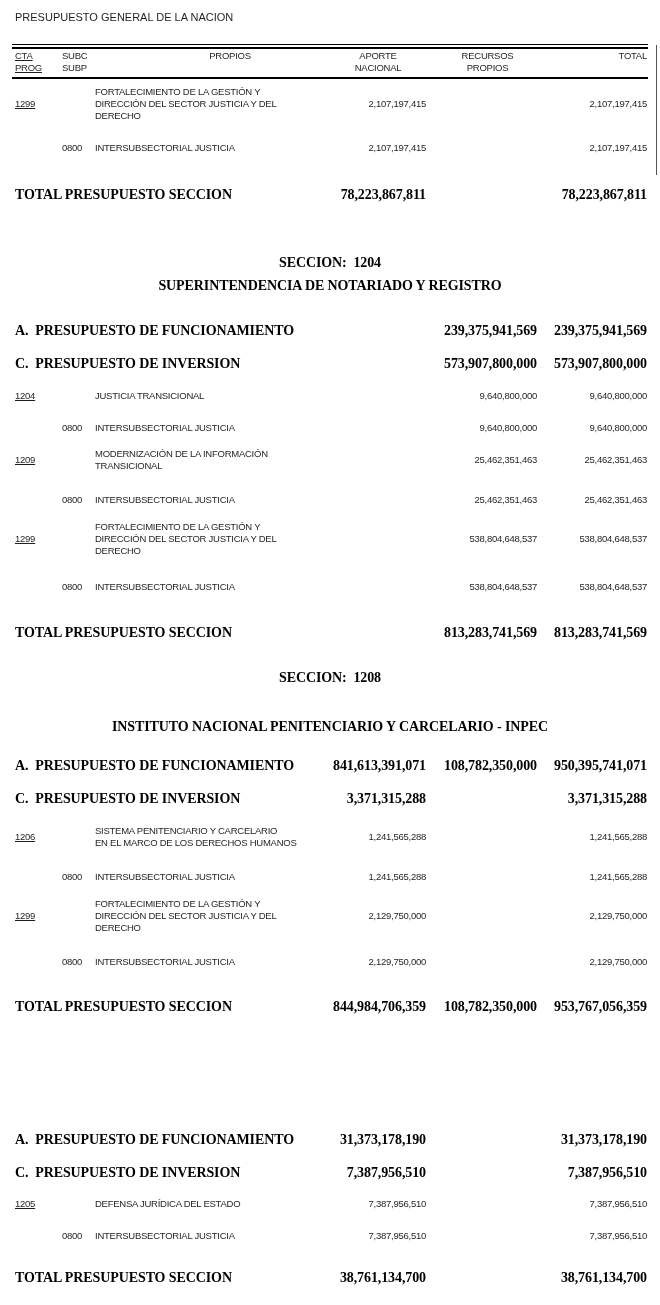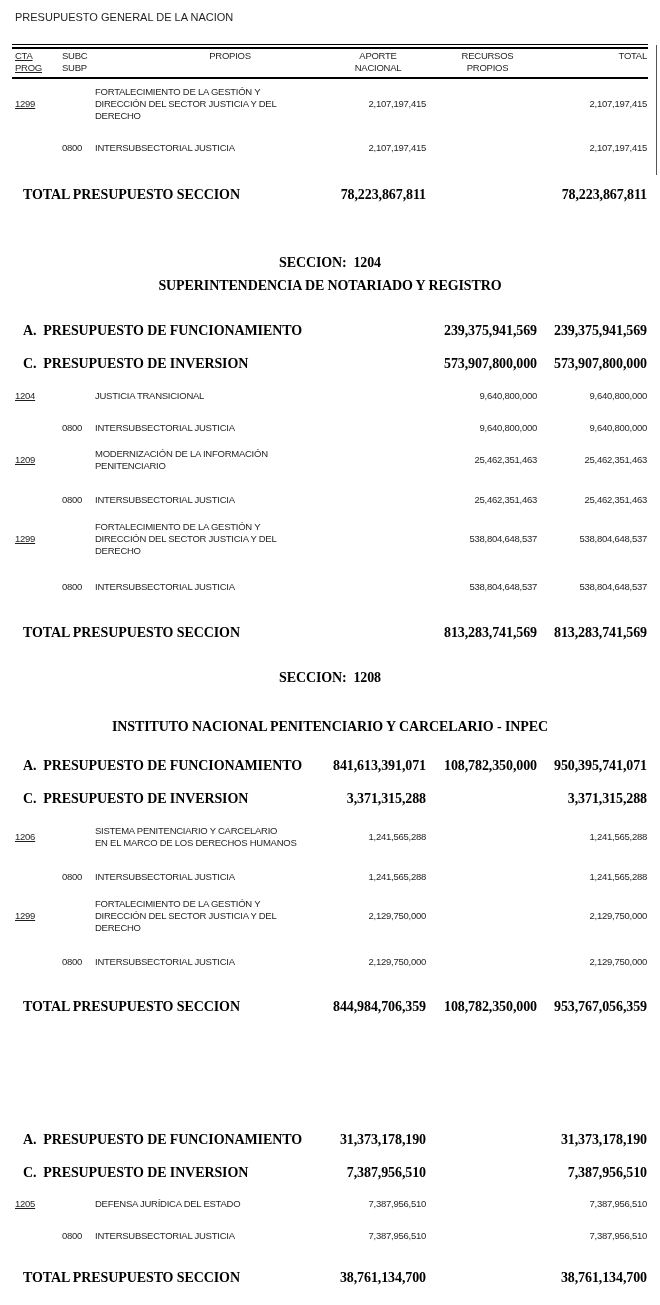--- a/index.html
+++ b/index.html
@@ -10,21 +10,21 @@
   }
   .sans  { font-family:"Liberation Sans","DejaVu Sans",sans-serif; font-size:9.5px; letter-spacing:-0.25px; color:#1f1f1f; }
   .serifb{ font-family:Liberation Serif, serif; font-weight:700; font-size:14px; letter-spacing:-0.1px; color:#000; }
   .title { position:absolute; left:15px; top:11px; font-size:11px; letter-spacing:0; }
   .row   { position:absolute; left:0; width:660px; }
   .cell  { position:absolute; top:0; white-space:pre-wrap; line-height:12px; }
   .serifb .cell { line-height:13px; }
   .c-cta     { left:15px;  width:44px;text-decoration:underline; }
   .c-subc    { left:62px;  width:36px; }
   .c-concept { left:95px;  width:250px; }
-  .c-label   { left:15px;  width:320px;margin-left:8px; }
+  .c-label   { left:15px;  width:320px; }
   .c-aporte  { left:300px; width:126px; text-align:right; }
   .c-recursos{ left:417px; width:120px; text-align:right; }
   .c-total   { left:517px; width:130px; text-align:right; }
   .h-concepto{ left:95px;  width:270px; text-align:center; }
   .h-aporte  { left:330px; width:96px;  text-align:center; }
   .h-recursos{ left:440px; width:95px;  text-align:center; }
   .off2 { top:6px; }
   .off3 { top:12px; }
   .heading { position:absolute; left:0; width:660px; text-align:center; white-space:pre-wrap; line-height:14px; }
   .hline { position:absolute; left:12px; width:636px; background:#000; }
@@ -97,21 +97,21 @@
   </div>
   <div class="row sans" style="top:422px">
     <span class="cell c-subc">0800</span>
     <span class="cell c-concept">INTERSUBSECTORIAL JUSTICIA</span>
     <span class="cell c-recursos">9,640,800,000</span>
     <span class="cell c-total">9,640,800,000</span>
   </div>
   <div class="row sans" style="top:448px">
     <span class="cell c-cta off2">1209</span>
     <span class="cell c-concept">MODERNIZACIÓN DE LA INFORMACIÓN
-PENITENCIARIO</span>
+TRANSICIONAL</span>
     <span class="cell c-recursos off2">25,462,351,463</span>
     <span class="cell c-total off2">25,462,351,463</span>
   </div>
   <div class="row sans" style="top:494px">
     <span class="cell c-subc">0800</span>
     <span class="cell c-concept">INTERSUBSECTORIAL JUSTICIA</span>
     <span class="cell c-recursos">25,462,351,463</span>
     <span class="cell c-total">25,462,351,463</span>
   </div>
   <div class="row sans" style="top:521px">

